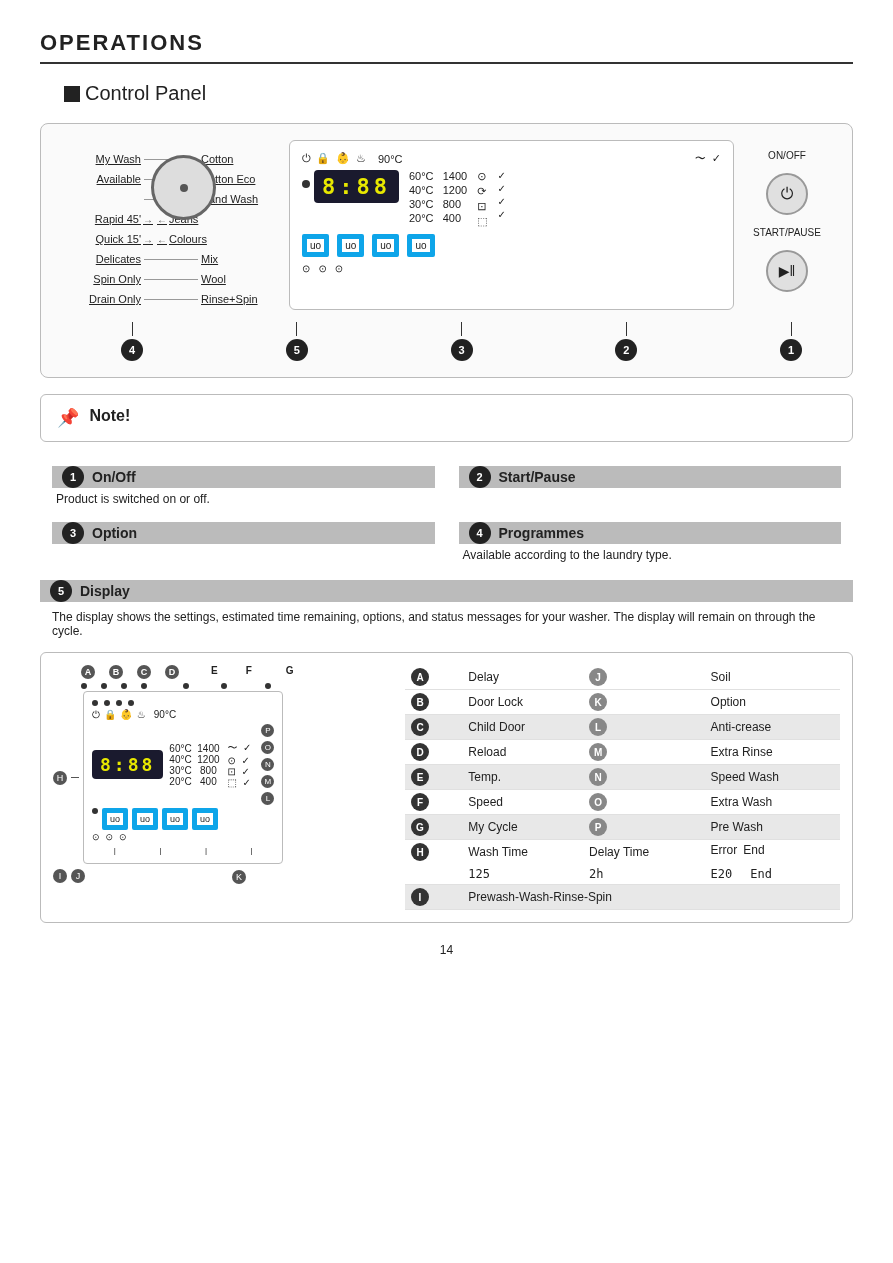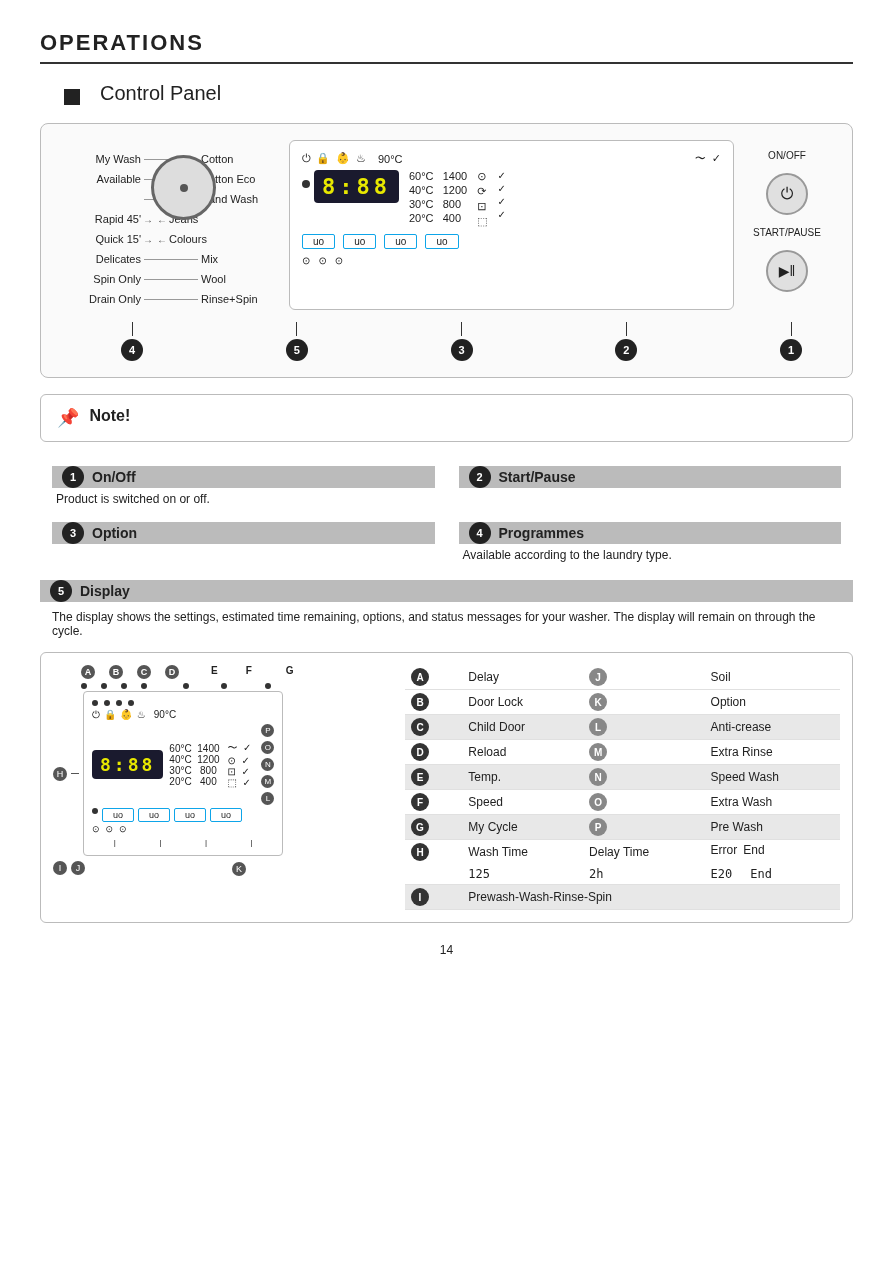--- a/index.html
+++ b/index.html
@@ -17,22 +17,22 @@
       font-weight: 900;
       letter-spacing: 2px;
       border-bottom: 2px solid #333;
       padding-bottom: 6px;
       margin-bottom: 18px;
     }
     .section-title {
       font-size: 20px;
       font-weight: 400;
       display: flex;
-      align-items: flex-end;
-      gap: 20px;
+      align-items: center;
+      gap: 5px;
       margin-bottom: 18px;
       padding-left: 24px;
     }
     .section-title .black-square {
       width: 16px;
       height: 16px;
       background: #222;
       display: inline-block;
       flex-shrink: 0;
     }
@@ -122,22 +122,22 @@
       gap: 2px;
       font-size: 10px;
     }
     .options-row {
       display: flex;
       gap: 8px;
       margin-top: 6px;
       font-size: 10px;
     }
     .option-box {
-      border: 1px solid #0ea5e9;
-      padding: 1px 10px;
+      border: 5px solid #0ea5e9;
+      padding: 1px 3px;
       border-radius: 2px;
     }
     
     .panel-right {
       width: 90px;
       display: flex;
       flex-direction: column;
       align-items: center;
       gap: 12px;
       padding-top: 10px;
@@ -320,21 +320,21 @@
 
 <div class="section-title">
   <span class="black-square"></span>
   <span>Control Panel</span>
 </div>
 
 <div class="panel-diagram">
   <div class="panel-inner">
 
     <div class="panel-left-container">
-      <div style="position:relative; padding-top:10px;">
+      <div style="position:relative; padding-top:10px;text-decoration:underline;">
 
         <div class="prog-row">
           <span class="prog-name">My Wash</span>
           <span class="prog-line"></span>
           <span class="prog-right-name">Cotton</span>
         </div>
         <div class="prog-row">
           <span class="prog-name">Available</span>
           <span class="prog-line"></span>
           <span class="prog-right-name">Cotton Eco</span>

